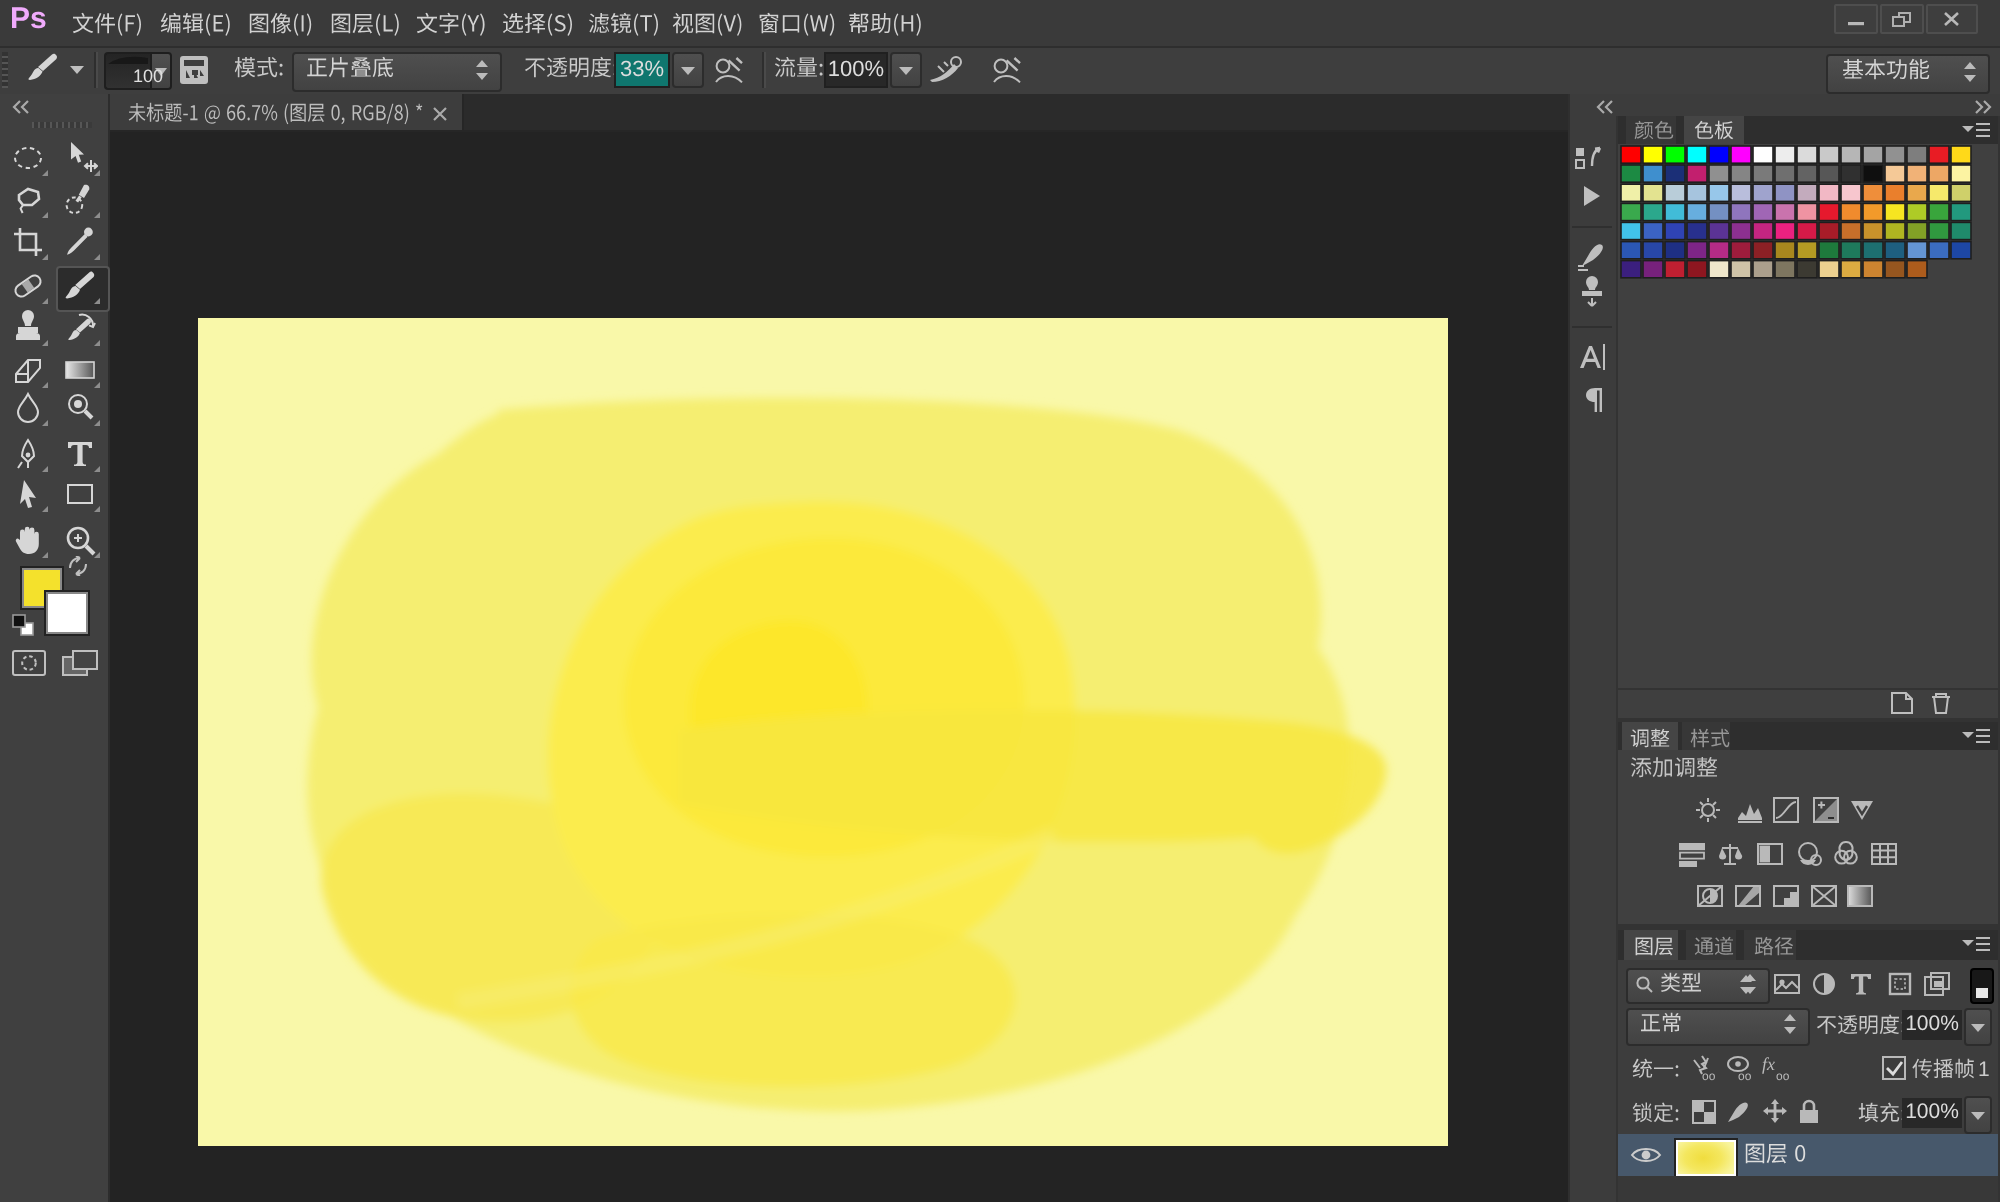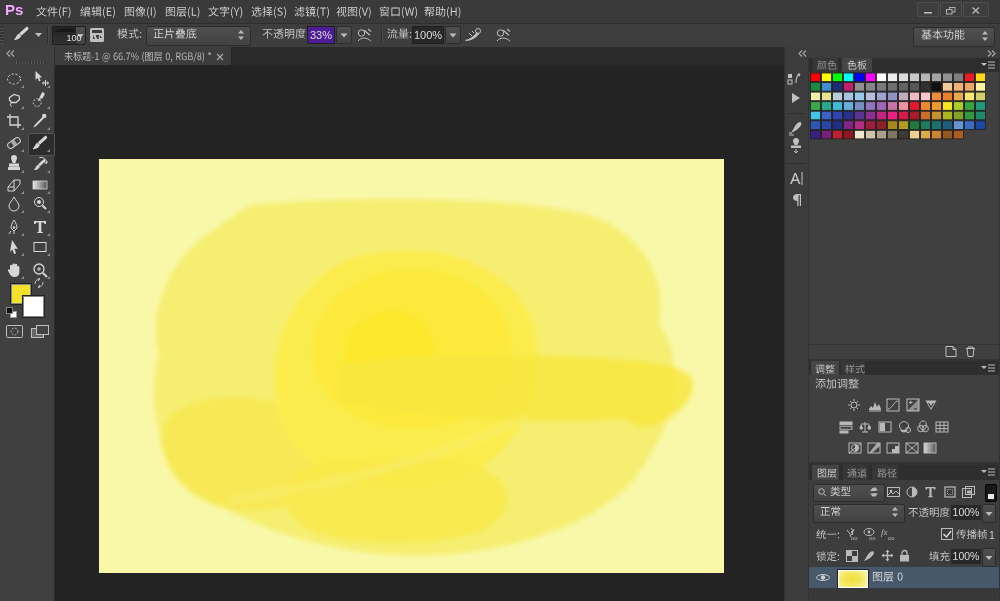--- a/index.html
+++ b/index.html
@@ -73,21 +73,21 @@
 <div style="position:absolute;left:146px;top:26px;width:103px;height:18px;background:linear-gradient(#4f4f4f,#424242);border:1px solid #2c2c2c;border-radius:2px"></div>
 <svg style="position:absolute;left:153px;top:28px;overflow:visible" width="44" height="12">
     <path transform="translate(0 9.7)" d="M2.1 -5.6L2.1 -0.4L0.6 -0.4L0.6 0.4L10.4 0.4L10.4 -0.4L6.2 -0.4L6.2 -3.9L9.7 -3.9L9.7 -4.7L6.2 -4.7L6.2 -7.6L10.1 -7.6L10.1 -8.4L1 -8.4L1 -7.6L5.3 -7.6L5.3 -0.4L2.9 -0.4L2.9 -5.6ZM13 -9L13 -5.3C13 -3.3 12.8 -1.3 11.4 0.3C11.6 0.4 11.9 0.7 12.1 0.9C13.1 -0.2 13.5 -1.6 13.7 -2.9L18.3 -2.9L18.3 0.9L19.2 0.9L19.2 -3.8L13.8 -3.8C13.8 -4.3 13.8 -4.8 13.8 -5.3L13.8 -5.5L20.9 -5.5L20.9 -6.4L17.8 -6.4L17.8 -9.2L17 -9.2L17 -6.4L13.8 -6.4L13.8 -9ZM24.7 -7.9C25.5 -7.8 26.3 -7.7 27 -7.5C26 -7.3 24.9 -7.1 23.9 -7.1C24 -6.9 24.1 -6.7 24.2 -6.6C25.5 -6.7 26.9 -6.9 28.1 -7.3C28.9 -7 29.7 -6.8 30.3 -6.6L30.8 -7C30.3 -7.2 29.6 -7.4 28.9 -7.6C29.7 -7.9 30.3 -8.2 30.8 -8.7L30.3 -9L30.2 -9L24.3 -9L24.3 -8.4L29.5 -8.4C29.1 -8.2 28.6 -8 28 -7.8C27.1 -8 26.1 -8.2 25.1 -8.3ZM22.9 -4.1L22.9 -2.7L23.7 -2.7L23.7 -3.6L31.3 -3.6L31.3 -2.7L32.1 -2.7L32.1 -4.1L31.6 -4.1L32.1 -4.6C31.7 -4.8 31.2 -5 30.7 -5.2C31.3 -5.5 31.7 -5.9 32 -6.3L31.6 -6.6L31.5 -6.6L27.7 -6.6L27.7 -6L30.9 -6C30.7 -5.8 30.3 -5.6 30 -5.4C29.4 -5.6 28.8 -5.8 28.3 -6L27.9 -5.5C28.3 -5.4 28.8 -5.3 29.2 -5.1C28.7 -4.9 28 -4.8 27.4 -4.7C27.6 -4.6 27.7 -4.3 27.8 -4.2C28.6 -4.3 29.3 -4.6 30 -4.9C30.6 -4.6 31.1 -4.4 31.5 -4.1L23.1 -4.1C23.8 -4.3 24.6 -4.5 25.3 -4.8C25.8 -4.6 26.3 -4.4 26.6 -4.2L27.2 -4.6C26.8 -4.8 26.4 -5 25.9 -5.2C26.4 -5.5 26.9 -5.9 27.2 -6.4L26.8 -6.6L26.6 -6.6L23.1 -6.6L23.1 -6L26.1 -6C25.9 -5.8 25.6 -5.6 25.3 -5.4C24.8 -5.6 24.2 -5.8 23.7 -6L23.3 -5.6C23.7 -5.4 24.2 -5.3 24.6 -5.1C24 -4.9 23.3 -4.7 22.7 -4.6C22.8 -4.5 23 -4.3 23 -4.1ZM25.3 -1.5L29.7 -1.5L29.7 -1L25.3 -1ZM25.3 -2L25.3 -2.5L29.7 -2.5L29.7 -2ZM25.3 -0.5L29.7 -0.5L29.7 0L25.3 0ZM24.5 -3.1L24.5 0L22.6 0L22.6 0.6L32.4 0.6L32.4 0L30.5 0L30.5 -3.1ZM38.6 -1.7C39.1 -1 39.5 0.1 39.7 0.7L40.4 0.4C40.2 -0.2 39.7 -1.2 39.3 -2ZM36.2 0.8C36.3 0.6 36.7 0.5 38.8 -0.3C38.8 -0.4 38.7 -0.7 38.8 -1L37.1 -0.4L37.1 -3.1L39.9 -3.1C40.3 -0.8 41.3 0.8 42.4 0.8C43.1 0.8 43.4 0.3 43.5 -1.2C43.3 -1.3 43.1 -1.4 42.9 -1.6C42.8 -0.5 42.7 -0 42.5 -0C41.8 -0 41.1 -1.3 40.7 -3.1L43.1 -3.1L43.1 -3.9L40.5 -3.9C40.4 -4.5 40.4 -5.1 40.3 -5.8C41.2 -5.9 42 -6.1 42.7 -6.2L42.1 -6.8C40.7 -6.5 38.3 -6.3 36.3 -6.3L36.3 -0.5C36.3 -0.1 36 0 35.9 0.1C36 0.2 36.1 0.6 36.2 0.8ZM39.7 -3.9L37.1 -3.9L37.1 -5.6C37.9 -5.6 38.7 -5.7 39.5 -5.8C39.6 -5.1 39.6 -4.5 39.7 -3.9ZM38.2 -9C38.4 -8.8 38.6 -8.4 38.7 -8.1L34.3 -8.1L34.3 -4.9C34.3 -3.4 34.3 -1.1 33.3 0.5C33.5 0.5 33.9 0.8 34 0.9C35 -0.7 35.1 -3.2 35.1 -4.9L35.1 -7.4L43.5 -7.4L43.5 -8.1L39.6 -8.1C39.5 -8.5 39.3 -8.9 39 -9.3Z" fill="#d4d4d4"></path>
   </svg>
 <svg style="position:absolute;left:237px;top:29px;" width="8" height="12" viewBox="0 0 8 12">
     <path d="M1 4.5 L4 1 L7 4.5 Z M1 7.5 L4 11 L7 7.5 Z" fill="#bbb"></path>
   </svg>
 <svg style="position:absolute;left:262px;top:28px;overflow:visible" width="47" height="12">
     <path transform="translate(0 9.7)" d="M6.1 -5.3C7.5 -4.4 9.1 -3.1 9.9 -2.2L10.6 -2.9C9.7 -3.7 8.1 -4.9 6.8 -5.8ZM0.8 -8.5L0.8 -7.6L5.7 -7.6C4.6 -5.7 2.7 -3.9 0.5 -2.8C0.7 -2.6 0.9 -2.3 1 -2.1C2.6 -2.9 3.9 -4 5 -5.3L5 0.9L5.9 0.9L5.9 -6.4C6.2 -6.8 6.5 -7.2 6.7 -7.6L10.2 -7.6L10.2 -8.5ZM11.7 -8.4C12.3 -7.9 13.1 -7.1 13.4 -6.6L14.1 -7.1C13.7 -7.6 12.9 -8.4 12.3 -8.9ZM20.4 -9.1C19.1 -8.8 16.7 -8.6 14.7 -8.5C14.8 -8.3 14.9 -8.1 14.9 -7.9C15.7 -7.9 16.6 -8 17.5 -8.1L17.5 -7.2L14.4 -7.2L14.4 -6.6L17 -6.6C16.3 -5.8 15.1 -5.1 14.1 -4.7C14.3 -4.6 14.5 -4.3 14.6 -4.1C15.6 -4.5 16.8 -5.3 17.5 -6.2L17.5 -4.7L18.3 -4.7L18.3 -6.2C19.1 -5.4 20.1 -4.6 21.2 -4.2C21.3 -4.4 21.5 -4.7 21.7 -4.8C20.6 -5.1 19.5 -5.8 18.8 -6.6L21.5 -6.6L21.5 -7.2L18.3 -7.2L18.3 -8.1C19.3 -8.2 20.2 -8.3 20.9 -8.5ZM15.3 -4.4L15.3 -3.8L16.6 -3.8C16.4 -2.6 15.9 -1.7 14.4 -1.3C14.6 -1.1 14.8 -0.8 14.8 -0.7C16.6 -1.2 17.1 -2.3 17.4 -3.8L18.7 -3.8C18.6 -3.4 18.5 -3.1 18.4 -2.8L20.3 -2.8C20.2 -2 20.1 -1.6 19.9 -1.5C19.9 -1.4 19.8 -1.4 19.6 -1.4C19.4 -1.4 18.9 -1.4 18.3 -1.5C18.5 -1.3 18.5 -1 18.5 -0.8C19.1 -0.8 19.6 -0.8 19.9 -0.8C20.2 -0.8 20.4 -0.9 20.6 -1C20.8 -1.3 20.9 -1.8 21.1 -3.1C21.1 -3.2 21.1 -3.4 21.1 -3.4L19.3 -3.4L19.5 -4.4ZM13.8 -5L11.6 -5L11.6 -4.2L13 -4.2L13 -0.9C12.5 -0.7 12 -0.3 11.5 0.2L12 0.9C12.7 0.2 13.3 -0.4 13.7 -0.4C13.9 -0.4 14.3 -0.1 14.7 0.2C15.4 0.6 16.3 0.7 17.6 0.7C18.7 0.7 20.5 0.7 21.4 0.6C21.4 0.4 21.5 -0 21.6 -0.2C20.5 -0.1 18.9 -0 17.6 -0C16.4 -0 15.5 -0.1 14.8 -0.5C14.3 -0.8 14.1 -1.1 13.8 -1.1ZM25.7 -5L25.7 -2.8L23.7 -2.8L23.7 -5ZM25.7 -5.7L23.7 -5.7L23.7 -7.8L25.7 -7.8ZM22.9 -8.6L22.9 -1L23.7 -1L23.7 -2L26.5 -2L26.5 -8.6ZM31.4 -8L31.4 -6.1L28.3 -6.1L28.3 -8ZM27.5 -8.8L27.5 -4.9C27.5 -3.1 27.3 -1 25.5 0.4C25.6 0.5 25.9 0.8 26.1 1C27.3 -0 27.9 -1.3 28.1 -2.7L31.4 -2.7L31.4 -0.2C31.4 -0 31.3 0.1 31.1 0.1C30.9 0.1 30.2 0.1 29.5 0C29.6 0.3 29.8 0.6 29.8 0.9C30.8 0.9 31.4 0.8 31.7 0.7C32.1 0.6 32.2 0.3 32.2 -0.2L32.2 -8.8ZM31.4 -5.3L31.4 -3.4L28.2 -3.4C28.3 -3.9 28.3 -4.4 28.3 -4.8L28.3 -5.3ZM37.2 -7.1L37.2 -6.1L35.5 -6.1L35.5 -5.4L37.2 -5.4L37.2 -3.6L41.5 -3.6L41.5 -5.4L43.3 -5.4L43.3 -6.1L41.5 -6.1L41.5 -7.1L40.7 -7.1L40.7 -6.1L38 -6.1L38 -7.1ZM40.7 -5.4L40.7 -4.3L38 -4.3L38 -5.4ZM41.3 -2.2C40.8 -1.7 40.2 -1.2 39.4 -0.9C38.6 -1.2 38 -1.7 37.5 -2.2ZM35.6 -2.9L35.6 -2.2L37.1 -2.2L36.7 -2.1C37.1 -1.5 37.7 -0.9 38.5 -0.5C37.4 -0.2 36.3 0 35.1 0.1C35.2 0.3 35.4 0.6 35.4 0.8C36.8 0.7 38.2 0.4 39.3 -0.1C40.4 0.4 41.7 0.7 43.1 0.9C43.2 0.7 43.4 0.3 43.6 0.2C42.4 0.1 41.2 -0.2 40.3 -0.5C41.2 -1 42 -1.7 42.5 -2.7L42 -2.9L41.9 -2.9ZM38.2 -9.1C38.4 -8.8 38.5 -8.5 38.6 -8.2L34.4 -8.2L34.4 -5.1C34.4 -3.5 34.3 -1.2 33.4 0.5C33.6 0.6 34 0.7 34.1 0.9C35.1 -0.9 35.2 -3.4 35.2 -5.2L35.2 -7.4L43.4 -7.4L43.4 -8.2L39.6 -8.2C39.4 -8.5 39.2 -8.9 39 -9.3ZM45.5 -4.3C45.9 -4.3 46.3 -4.6 46.3 -5.1C46.3 -5.5 45.9 -5.8 45.5 -5.8C45.1 -5.8 44.8 -5.5 44.8 -5.1C44.8 -4.6 45.1 -4.3 45.5 -4.3ZM45.5 0.1C45.9 0.1 46.3 -0.2 46.3 -0.6C46.3 -1.1 45.9 -1.4 45.5 -1.4C45.1 -1.4 44.8 -1.1 44.8 -0.6C44.8 -0.2 45.1 0.1 45.5 0.1Z" fill="#c8c8c8"></path>
   </svg>
-<div style="position:absolute;left:307px;top:26px;width:26px;height:16px;background:#4c1d95;border:1px solid #202020;color:#ddd;font-size:11px;text-align:center;line-height:16px">33%</div>
+<div style="position:absolute;left:307px;top:26px;width:26px;height:16px;background:#0f766e;border:1px solid #202020;color:#ddd;font-size:11px;text-align:center;line-height:16px">33%</div>
 <div style="position:absolute;left:336px;top:26px;width:14px;height:16px;background:linear-gradient(#4f4f4f,#424242);border:1px solid #2c2c2c;border-radius:2px"><svg width="14" height="16">
       <path d="M3.5 6.5h7l-3.5 4z" fill="#bbb"></path>
     </svg></div>
 <svg style="position:absolute;left:356px;top:27px;" width="17" height="16" viewBox="0 0 17 16">
     <circle cx="5.5" cy="6" r="3.2" fill="none" stroke="#bfbfbf"></circle>
     <path d="M8.3 3.2 L13.8 8.3 M12.2 2 L15 4.6" stroke="#bfbfbf" stroke-width="1.2"></path>
     <path d="M2 14 C5 10 11 10 15 14.2" fill="none" stroke="#bfbfbf"></path>
   </svg>
 <div style="position:absolute;left:381px;top:26px;width:1px;height:18px;background:#2e2e2e"></div>
 <div style="position:absolute;left:382px;top:26px;width:1px;height:18px;background:#4a4a4a"></div>

